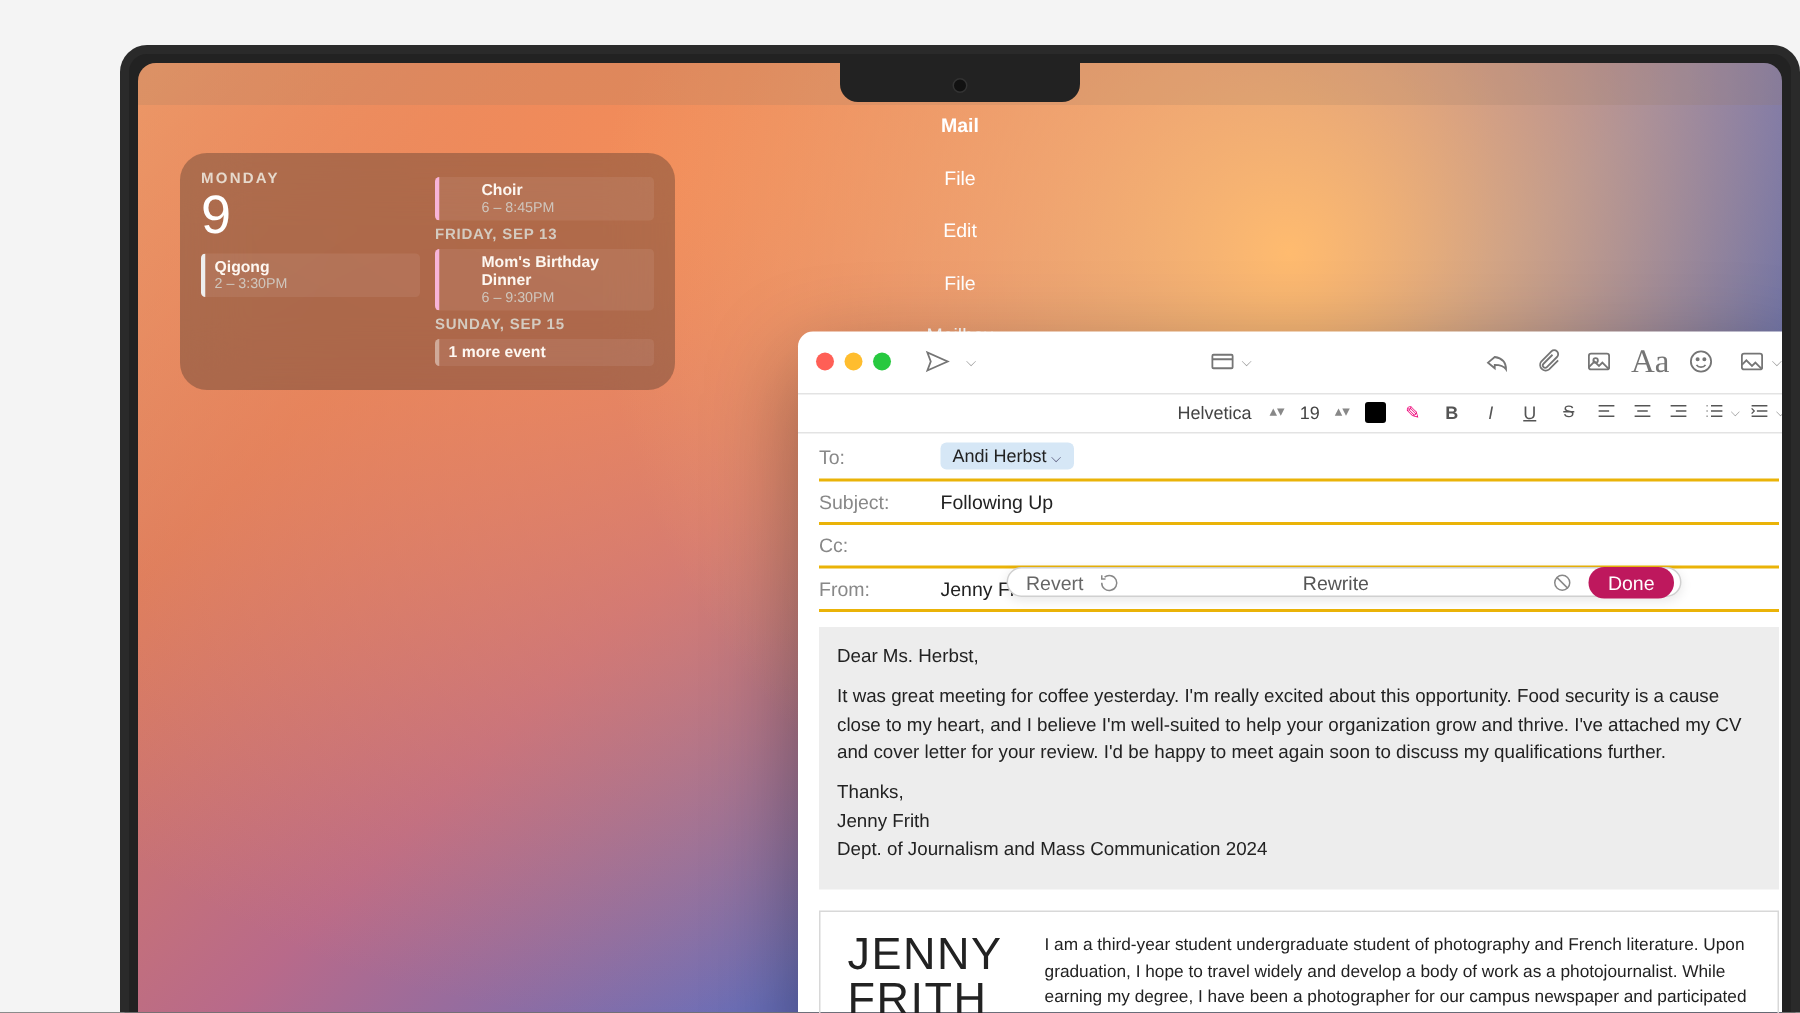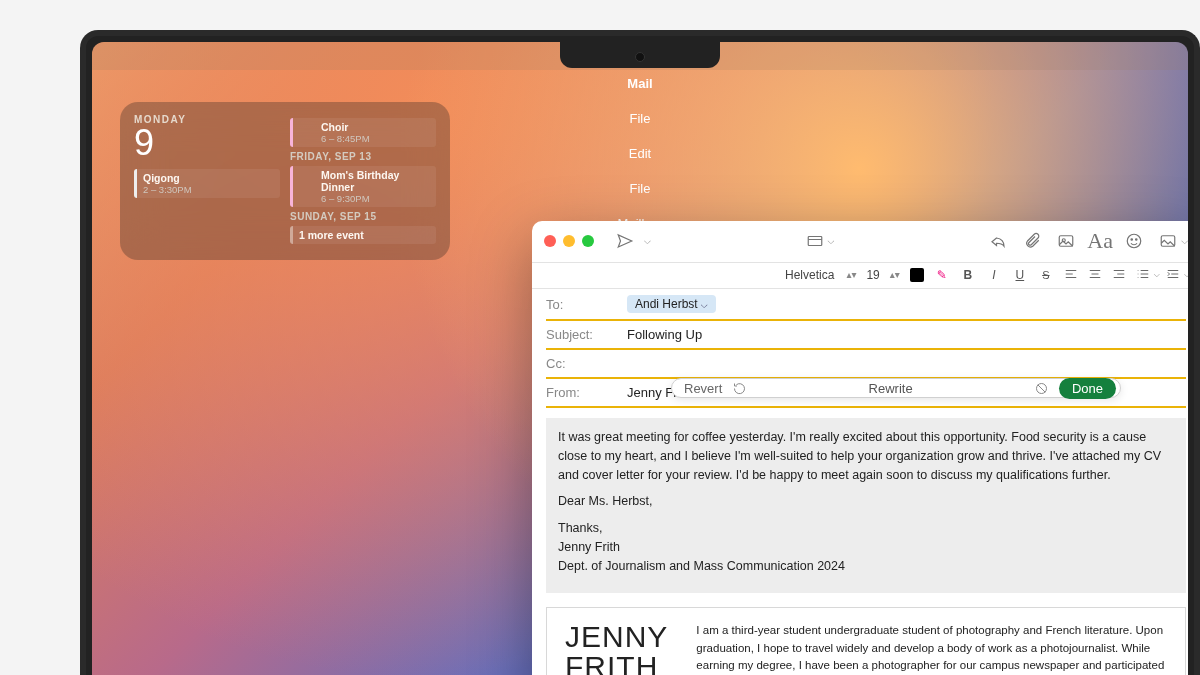--- a/index.html
+++ b/index.html
@@ -167,21 +167,21 @@
   border-radius: 18px;
   display:flex; align-items:center;
   padding: 0 4px 0 12px;
   box-shadow: 0 2px 8px rgba(0,0,0,0.1);
   font-size:13px;
   gap:8px;
 }
 .rewrite-bar .revert { color:#666; }
 .rewrite-bar .rewr { flex:1; text-align:center; color:#555; }
 .rewrite-bar .done {
-  background:#15803d; color:#fff;
+  background:#be185d; color:#fff;
   padding: 3px 13px;
   border-radius: 14px;
   font-size:13px;
 }
 .rewrite-bar .ri { width:18px; height:18px; display:inline-flex; align-items:center; justify-content:center;}
 .rewrite-bar .ri svg { width:15px; height:15px; stroke:#888; stroke-width:1.6; fill:none;}
 
 .body-area { padding: 10px 14px; overflow:auto; }
 .msg {
   background:#ededed;
@@ -374,22 +374,22 @@
                   <path d="M6 6l12 12"></path>
                 </svg>
               </span>
             <span class="done">Done</span>
           </div>
         </div>
       </div>
 
       <div class="body-area">
         <div class="msg">
+          <p>Dear Ms. Herbst,</p>
           <p>It was great meeting for coffee yesterday. I'm really excited about this opportunity. Food security is a cause close to my heart, and I believe I'm well-suited to help your organization grow and thrive. I've attached my CV and cover letter for your review. I'd be happy to meet again soon to discuss my qualifications further.</p>
-          <p>Dear Ms. Herbst,</p>
           <p>
             <span>Thanks,</span><br>
             <span>Jenny Frith</span><br>
             <span>Dept. of Journalism and Mass Communication 2024</span>
           </p>
         </div>
         <div class="attach">
           <div class="name">
             <div>JENNY</div>
             <div>FRITH</div>

